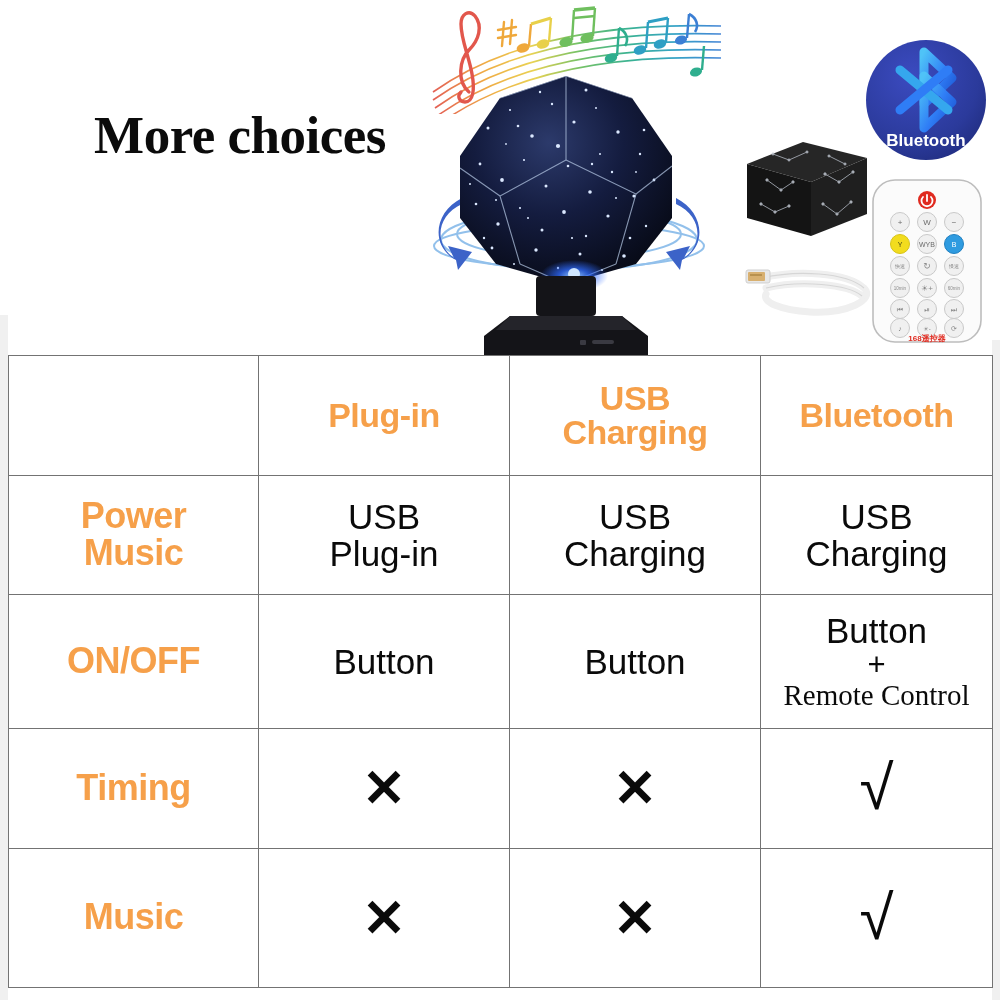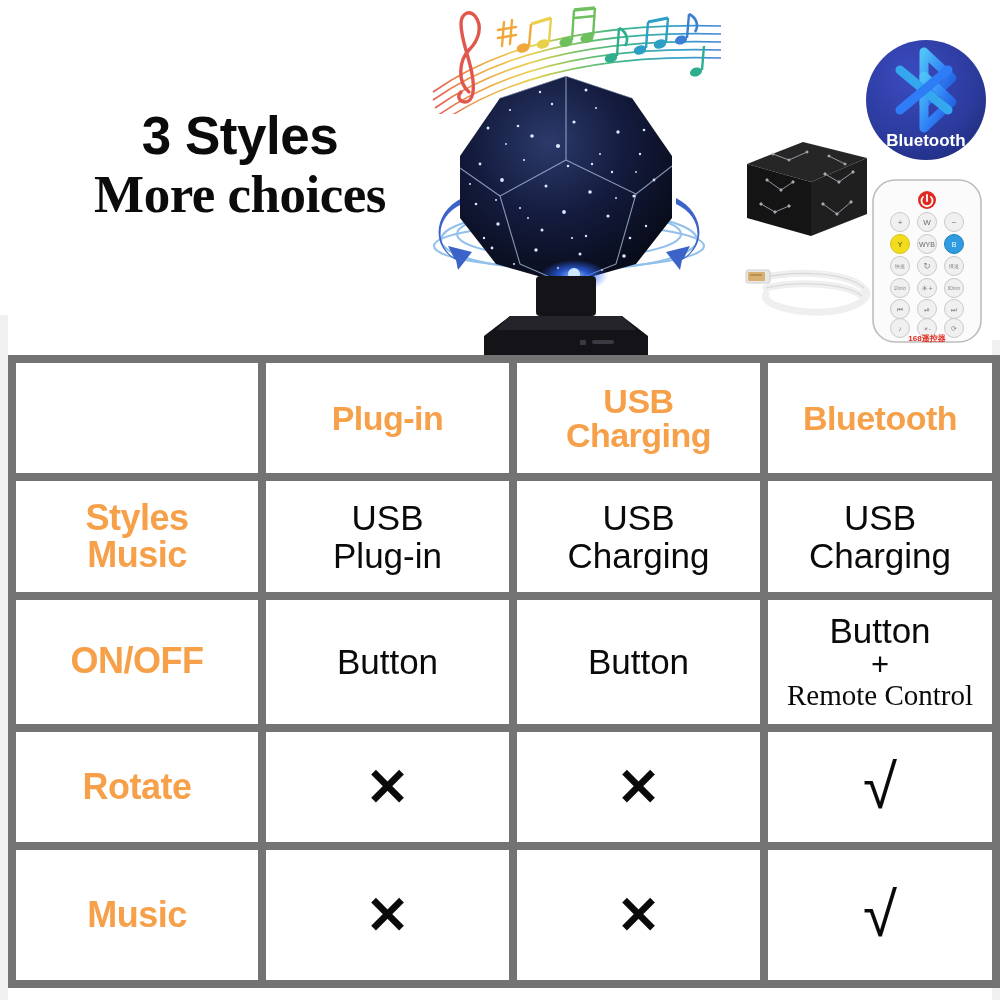--- a/index.html
+++ b/index.html
@@ -48,21 +48,21 @@
   .edge-r{position:absolute;left:992px;top:340px;width:8px;height:660px;background:#f0f0f0;}
 
   table.cmp{
     position:absolute;left:8px;top:355px;
     width:984px;height:633px;
     border-collapse:collapse;
     table-layout:fixed;
     background:#fff;
   }
   table.cmp td{
-    border:8px solid #737373;
+    border:1px solid #737373;
     text-align:center;vertical-align:middle;
     padding:0;
   }
   col.c0{width:250px;}
   col.c1{width:251px;}
   col.c2{width:251px;}
   col.c3{width:232px;}
 
   tr.r-head{height:104px;}
   tr.r-power{height:104px;}
@@ -97,21 +97,20 @@
   }
 </style>
 </head>
 <body>
 
 <div id="page">
 
   <div class="hero">
 
     <div class="headline">
-      <span class="l1">3 Styles</span>
       <span class="l2">More choices</span>
     </div>
 
     <svg class="music" viewBox="0 0 300 118">
       <defs>
         <linearGradient id="stg" x1="0" y1="0" x2="1" y2="0">
           <stop offset="0%" stop-color="#E2574C"></stop>
           <stop offset="18%" stop-color="#EFA83B"></stop>
           <stop offset="34%" stop-color="#E8D04A"></stop>
           <stop offset="50%" stop-color="#6FBF5E"></stop>
@@ -441,21 +440,21 @@
           </div>
         </td>
         <td>
           <div class="hlabel">Bluetooth</div>
         </td>
       </tr>
 
       <tr class="r-power">
         <td>
           <div class="rlabel">
-            <span>Styles</span><br>
+            <span>Power</span><br>
             <span>Music</span>
           </div>
         </td>
         <td>
           <div class="val">
             <span class="big">USB</span>
             <span class="big">Plug-in</span>
           </div>
         </td>
         <td>
@@ -491,21 +490,21 @@
             <span class="big">Button</span>
             <span class="plus">+</span>
             <span class="small">Remote Control</span>
           </div>
         </td>
       </tr>
 
 
       <tr class="r-tim">
         <td>
-          <div class="rlabel">Rotate</div>
+          <div class="rlabel">Timing</div>
         </td>
         <td>
           <span class="mark-no">✕</span>
         </td>
         <td>
           <span class="mark-no">✕</span>
         </td>
         <td>
           <span class="mark-ok">√</span>
         </td>

